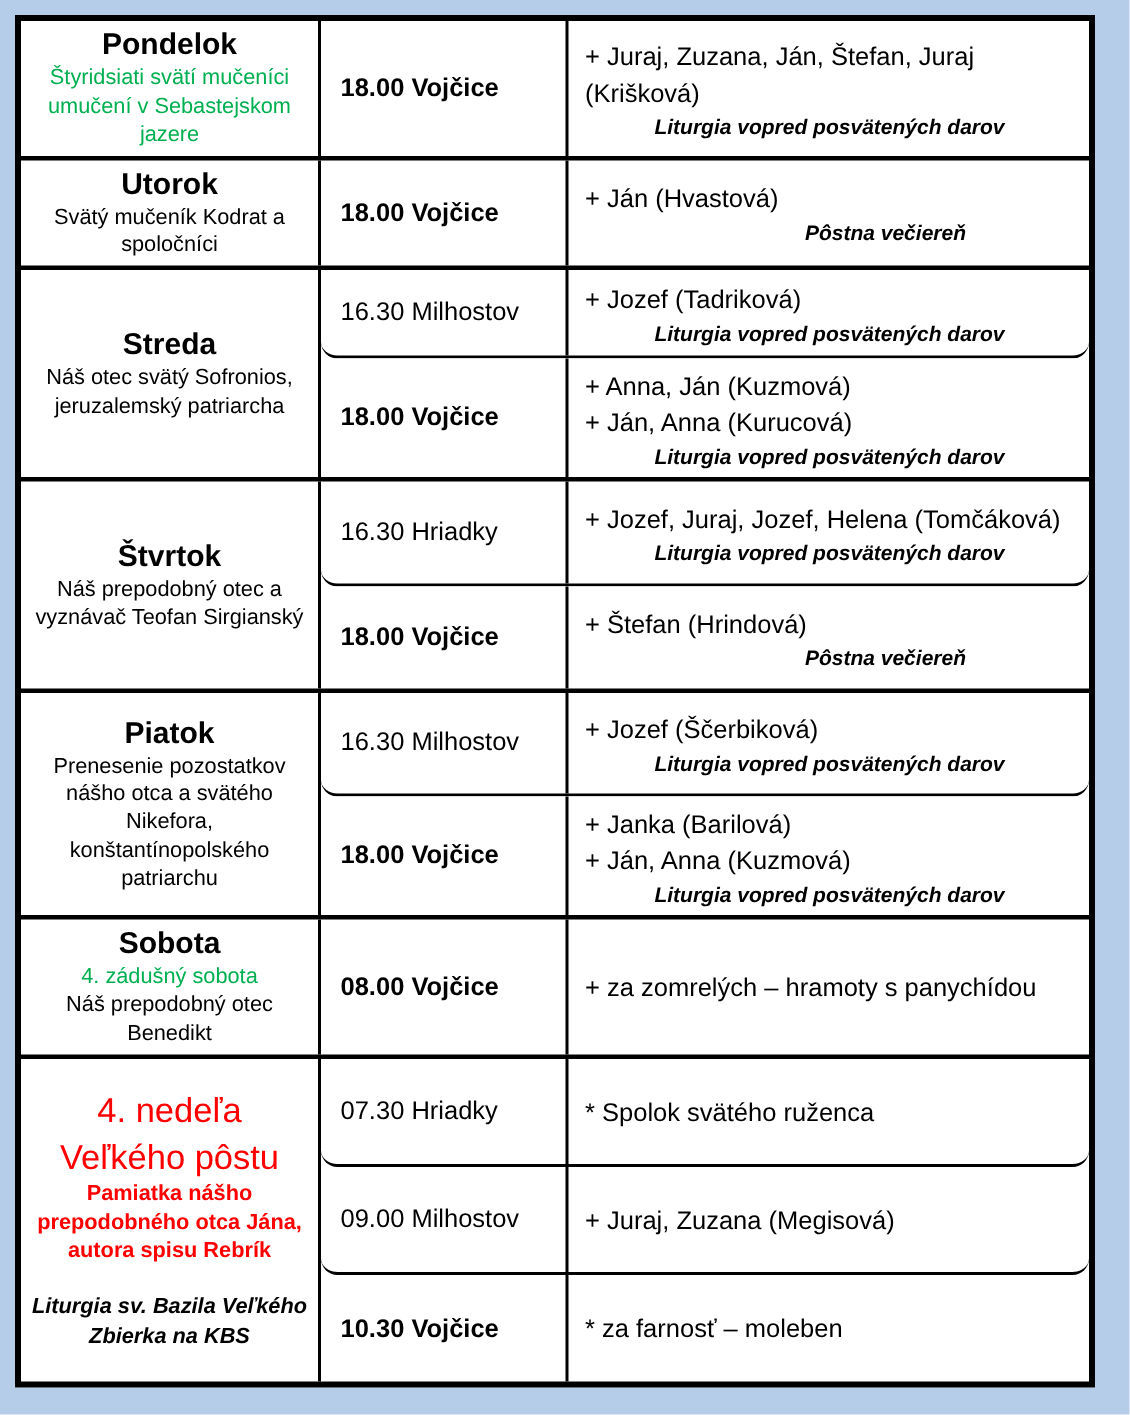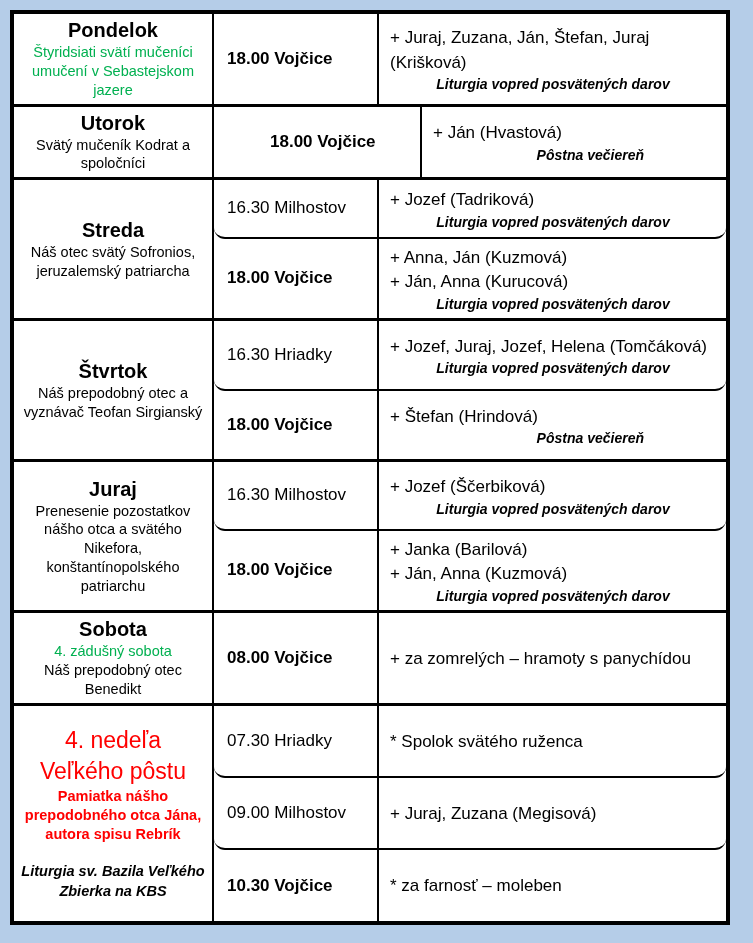--- a/index.html
+++ b/index.html
@@ -15,21 +15,21 @@
     width:720px;
     background:#fff;
     border:4px solid #000;
     display:flex; flex-direction:column;justify-content:center;
   }
   .day-row {
     display:grid;
     grid-template-columns:200px 1fr;
   }
   .day-row + .day-row { border-top:3px solid #000; }
-  .h-pon{min-height:88px;} .h-uto{min-height:73px;gap:43px;} .h-str{min-height:141px;}
+  .h-pon{min-height:88px;} .h-uto{min-height:73px;} .h-str{min-height:141px;}
   .h-stv{min-height:141px;} .h-pia{min-height:151px;} .h-sob{min-height:83px;}
   .h-ned{min-height:218px;}
   .day-cell {
     border-right:2px solid #000;
     display:flex; flex-direction:column;
     justify-content:center; align-items:center;
     text-align:center; padding:4px 6px;
   }
   .day-name { font-size:20px; font-weight:bold; line-height:1.25; }
   .day-feast { font-size:14.5px; line-height:1.3; }
@@ -136,21 +136,21 @@
         <div class="intentions-cell">
           <div class="intention-line">+ Štefan (Hrindová)</div>
           <div class="liturgy-note note-right">Pôstna večiereň</div>
         </div>
       </div>
     </div>
   </div>
 
   <div class="day-row h-pia">
     <div class="day-cell">
-      <div class="day-name">Juraj</div>
+      <div class="day-name">Piatok</div>
       <div class="day-feast">Prenesenie pozostatkov nášho otca a svätého Nikefora, konštantínopolského patriarchu</div>
     </div>
     <div class="services">
       <div class="service-row">
         <div class="time-cell">16.30 Milhostov</div>
         <div class="intentions-cell">
           <div class="intention-line">+ Jozef (Ščerbiková)</div>
           <div class="liturgy-note">Liturgia vopred posvätených darov</div>
         </div>
       </div>

